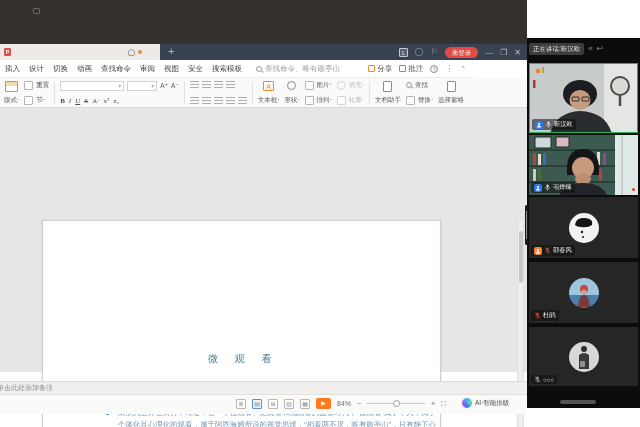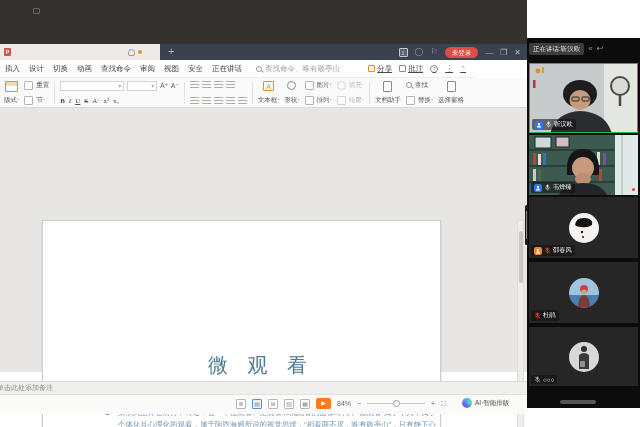--- a/index.html
+++ b/index.html
@@ -27,21 +27,21 @@
   .strip-ico { color:#9aa0ab; font-size:8px; line-height:10px; }
   .page-badge { width:9px; height:9px; border:1px solid #c7cad0; color:#d6d9de; font-size:6px; text-align:center; line-height:8px; border-radius:1px; background:#5a6170; }
   #login-pill { background:#e14b44; color:#fff; font-size:6.5px; line-height:11px; padding:0 7px; border-radius:7px; }
   .winctl { color:#b9bcc2; font-size:8px; }
 
   #menubar { left:0; top:60px; width:474px; height:18px; background:#ffffff; display:flex; align-items:center; font-size:7.5px; color:#3c3c3c; border-bottom:1px solid #ececec; }
   #menu-items { display:flex; gap:9px; padding-left:5px; white-space:nowrap; }
   #menu-search { display:flex; align-items:center; gap:3px; color:#9a9a9a; margin-left:14px; }
   .search-glass { width:6px; height:6px; border:1px solid #9a9a9a; border-radius:50%; position:relative; }
   .search-glass::after { content:""; position:absolute; width:3px; height:1px; background:#9a9a9a; right:-3px; bottom:-1px; transform:rotate(40deg); }
-  #menu-right { margin-left:auto; display:flex; align-items:center; gap:7px; padding-right:8px; color:#4a4a4a;text-decoration:underline; }
+  #menu-right { margin-left:auto; display:flex; align-items:center; gap:7px; padding-right:8px; color:#4a4a4a; }
   .hdr-btn { display:flex; align-items:center; gap:2px; }
   .share-ico { width:7px; height:7px; border:1px solid #e98b2d; border-radius:1px; position:relative; }
   .cmt-ico { width:7px; height:7px; border:1px solid #8a8a8a; border-radius:1px; }
   .help-ico { width:8px; height:8px; border:1px solid #8a8a8a; border-radius:50%; font-size:6px; line-height:7px; text-align:center; color:#8a8a8a; }
 
   #ribbon { left:0; top:78px; width:527px; height:30px; background:#fbfafa; border-bottom:1px solid #dcdad7; display:flex; align-items:center; padding:2px 4px; gap:5px; font-size:6.5px; color:#5c5c5c; }
   .rsep { width:1px; height:22px; background:#e3e1de; }
   .rcol { display:flex; flex-direction:column; justify-content:space-between; height:24px; }
   .rbig { display:flex; flex-direction:column; align-items:center; justify-content:space-between; height:24px; }
   .rrow { display:flex; align-items:center; gap:3px; }
@@ -54,21 +54,21 @@
   .fmt { display:flex; gap:4px; font-size:7px; color:#4e4e4e; }
   .fmt span { font-family:"Liberation Serif","DejaVu Serif",serif; }
   .li-ico { width:9px; height:8px; background:
       repeating-linear-gradient(#b0aeab 0 1px, transparent 1px 3px); }
   .dim { color:#bcbab7; }
   .dim .ico-sq, .dim .ico-circle { border-color:#d6d4d1; }
 
   
   #docarea { left:0; top:108px; width:527px; height:264px; background:#e8e6e4; }
   #slide { left:42px; top:112px; width:399px; height:266px; background:#ffffff; border:1px solid #cfcdca; box-shadow:0 1px 2px rgba(0,0,0,.12); }
-  #slide-title { left:165px; top:131px; font-size:20px; letter-spacing:7px; color:#4a7a90; font-weight:500; }
+  #slide-title { left:165px; top:131px; font-size:10px; letter-spacing:7px; color:#4a7a90; font-weight:500; }
   #slide-bullet { left:63px; top:191px; width:3px; height:3px; background:#6d93b0; }
   #slide-body { left:75px; top:186px; width:318px; font-size:7.4px; line-height:12.4px; color:#7195b3; text-align:justify; }
   #vscroll { left:517px; top:112px; width:7px; height:260px; background:#f0eeec; border:1px solid #e0dedb; }
   #vthumb { left:1px; top:10px; width:4px; height:52px; background:#c9c7c4; border-radius:2px; position:absolute; }
 
   #notesbar { left:0; top:381px; width:527px; height:13px; background:#f1efee; border-top:1px solid #dbd9d6; font-size:7px; color:#8e8e8e; line-height:12px; }
   #notes-text { margin-left:-3px; }
 
   #statusbar { left:0; top:394px; width:527px; height:20px; background:#fafaf9; border-top:1px solid #e3e1de; }
   #status-controls { position:absolute; left:236px; top:3px; display:flex; align-items:center; gap:6px; color:#6b6b6b; font-size:7px; }
@@ -148,21 +148,21 @@
   <div id="menubar" class="abs">
     <div id="menu-items">
       <span>插入</span>
       <span>设计</span>
       <span>切换</span>
       <span>动画</span>
       <span>查找命令</span>
       <span>审阅</span>
       <span>视图</span>
       <span>安全</span>
-      <span>正在讲话</span>
+      <span>搜索模板</span>
     </div>
     <div id="menu-search">
       <span class="search-glass"></span>
       <span>查找命令、唯有敬亭山</span>
     </div>
     <div id="menu-right">
       <span class="hdr-btn">
         <span class="share-ico"></span>
         <span>分享</span>
       </span>

